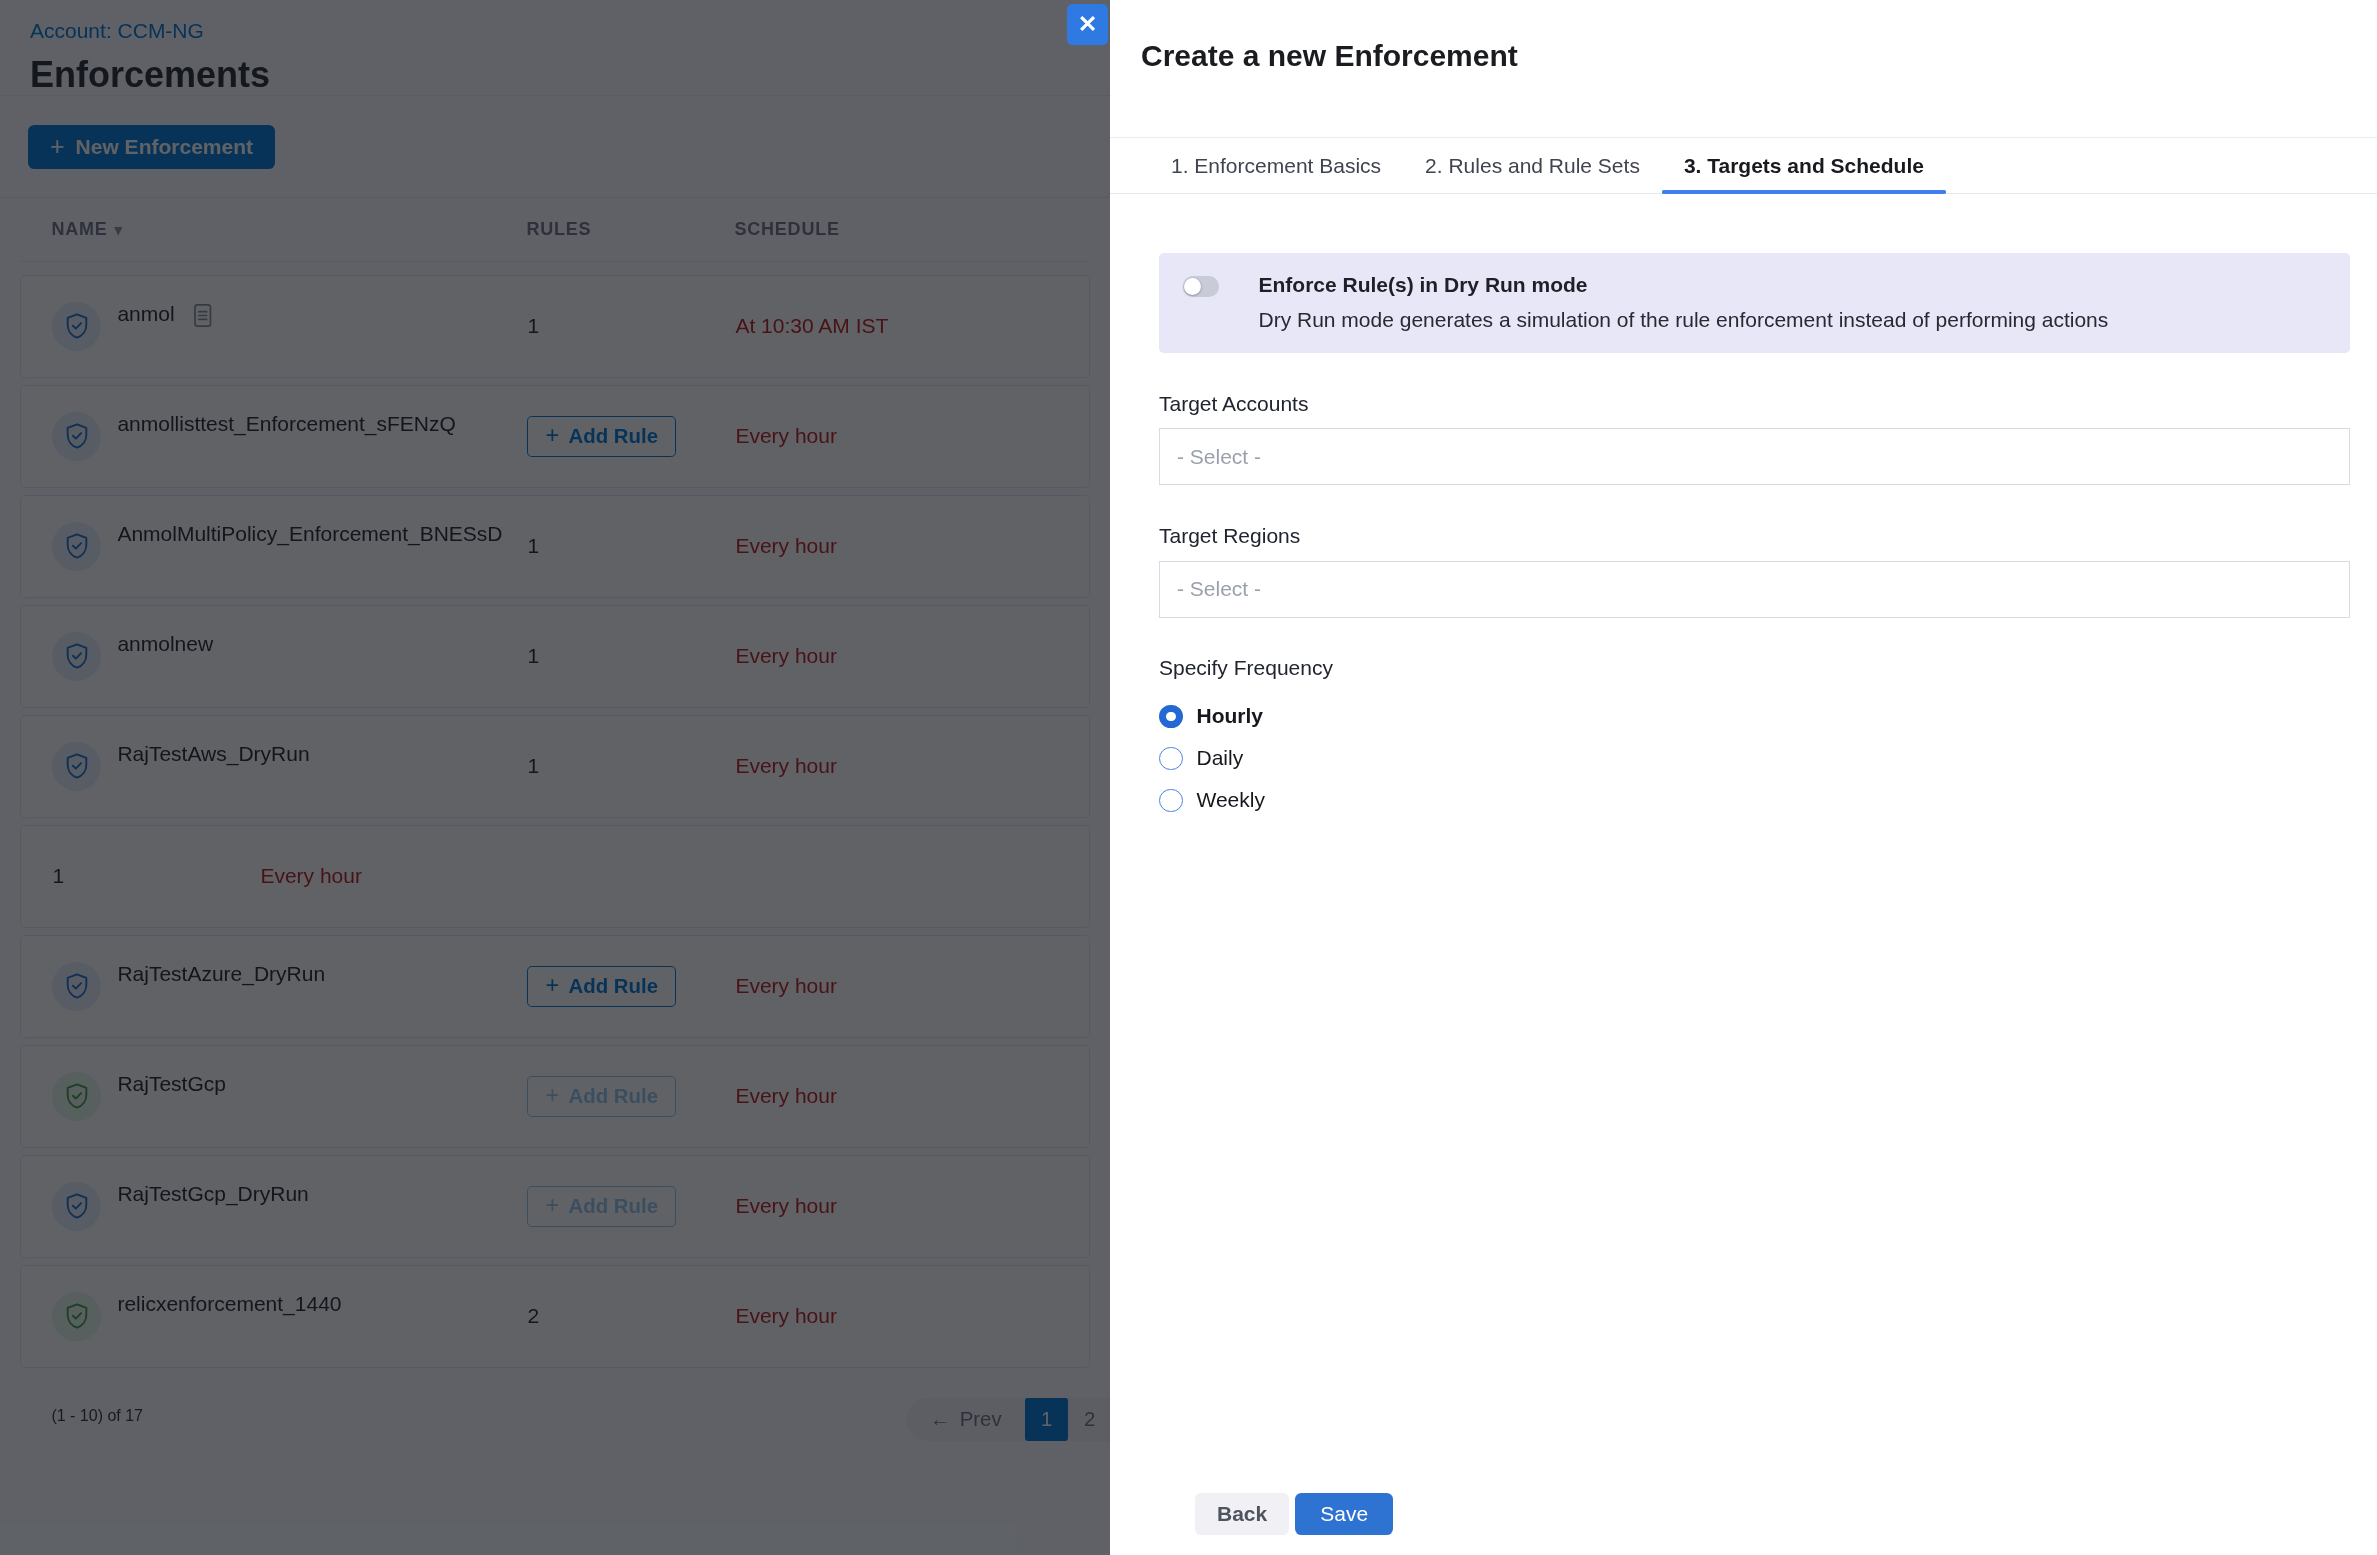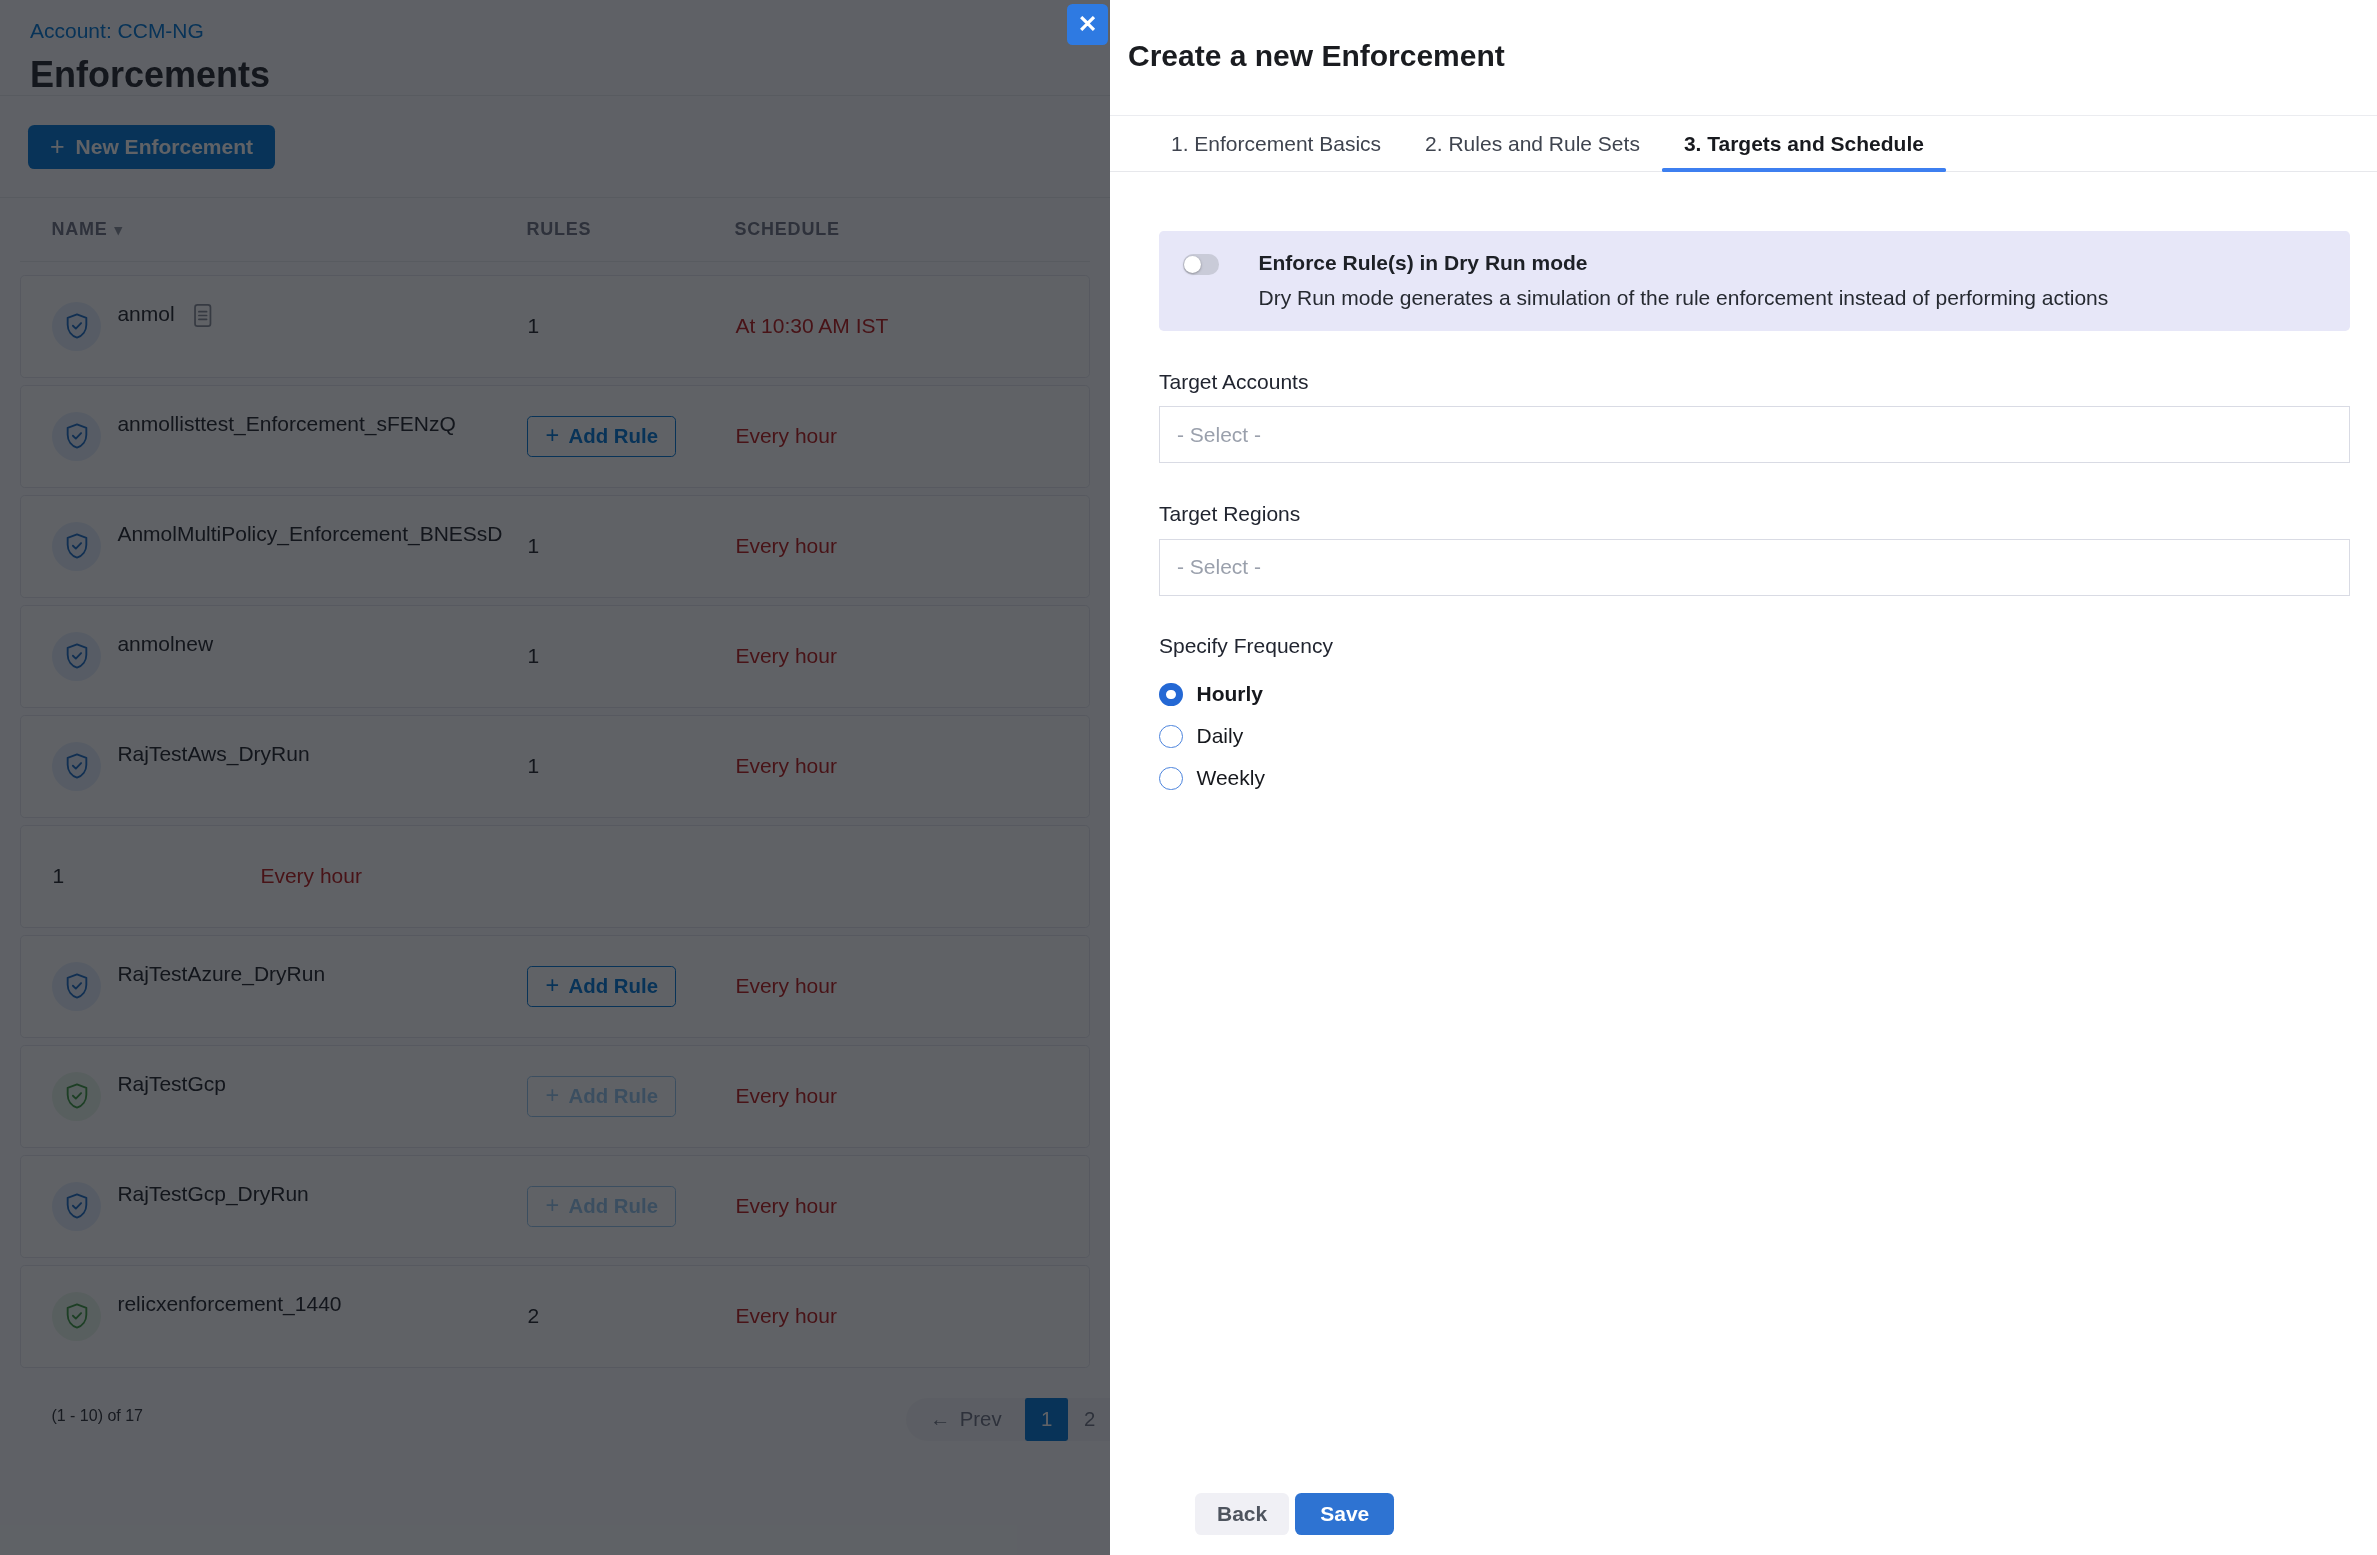--- a/index.html
+++ b/index.html
@@ -70,21 +70,21 @@
     color:var(--text-gray);background:none;border:none;cursor:pointer;flex:0 0 43px}
   .page-btn.active{background:var(--primary-blue);color:#fff;border-radius:2.4px}
 
   
   .overlay{position:absolute;inset:0;background:var(--overlay);z-index:5;pointer-events:none}
 
   
   .drawer{position:absolute;left:1110px;top:0;width:1268px;height:1556px;background:#fff;z-index:10}
   .drawer-close{position:absolute;left:-43px;top:3.9px;width:41px;height:41px;border:none;border-radius:5.5px;
     background:var(--close-blue);color:#fff;display:flex;align-items:center;justify-content:center;cursor:pointer}
-  .drawer-header{height:116px;border-bottom:0.8px solid #ebecf0;padding:39px 38px 0 18px}
+  .drawer-header{height:138px;border-bottom:0.8px solid #ebecf0;padding:39px 38px 0 31px}
   .drawer-title{font-size:30px;font-weight:700;color:#1a1c20}
   .tabs{height:56px;border-bottom:0.8px solid #e7e8ec;display:flex;align-items:stretch;padding-left:39px}
   .tab{position:relative;display:flex;align-items:center;padding:0 22px;font-size:21px;color:#3f444f;
     font-weight:500;background:none;border:none;cursor:pointer}
   .tab.active{color:#181a1f;font-weight:700}
   .tab.active::after{content:"";position:absolute;left:0;right:0;bottom:-0.8px;height:3.9px;background:var(--tab-underline);border-radius:1.6px}
 
   .drawer-content{padding:59px 28px 0 49px}
   .dryrun-banner{background:var(--banner-bg);border-radius:4.7px;padding:20.4px 23.5px;display:flex;gap:40px;align-items:flex-start}
   .switch{width:36px;height:20.4px;border-radius:10.2px;background:var(--toggle-track);position:relative;flex:0 0 36px;
@@ -106,21 +106,21 @@
   .radio{width:23.5px;height:23.5px;border-radius:50%;background:#fff;flex:0 0 23.5px}
   .radio.selected{border:7px solid var(--radio-selected)}
   .radio.unselected{border:1.6px solid var(--radio-unselected)}
   .radio-label{font-size:21px;color:#16181d}
   .radio-row.selected .radio-label{font-weight:700}
 
   .drawer-footer{position:absolute;left:16px;right:0;bottom:0;padding:0 0 21px 69px;display:flex;gap:6px}
   .btn-back{height:42px;padding:0 22px;background:#f0f0f5;border:none;border-radius:6.3px;color:#4e545e;
     font-size:21px;font-weight:600;cursor:pointer}
   .btn-save{height:42px;padding:0 25px;background:var(--save-blue);border:none;border-radius:6.3px;color:#fff;
-    font-size:21px;font-weight:700;cursor:pointer}
+    font-size:21px;font-weight:400;cursor:pointer}
 </style>
 </head>
 <body>
 
 <div class="page">
   <div class="page-header">
     <span class="account-link">Account: CCM-NG</span>
     <div class="page-title">Enforcements</div>
   </div>
 

